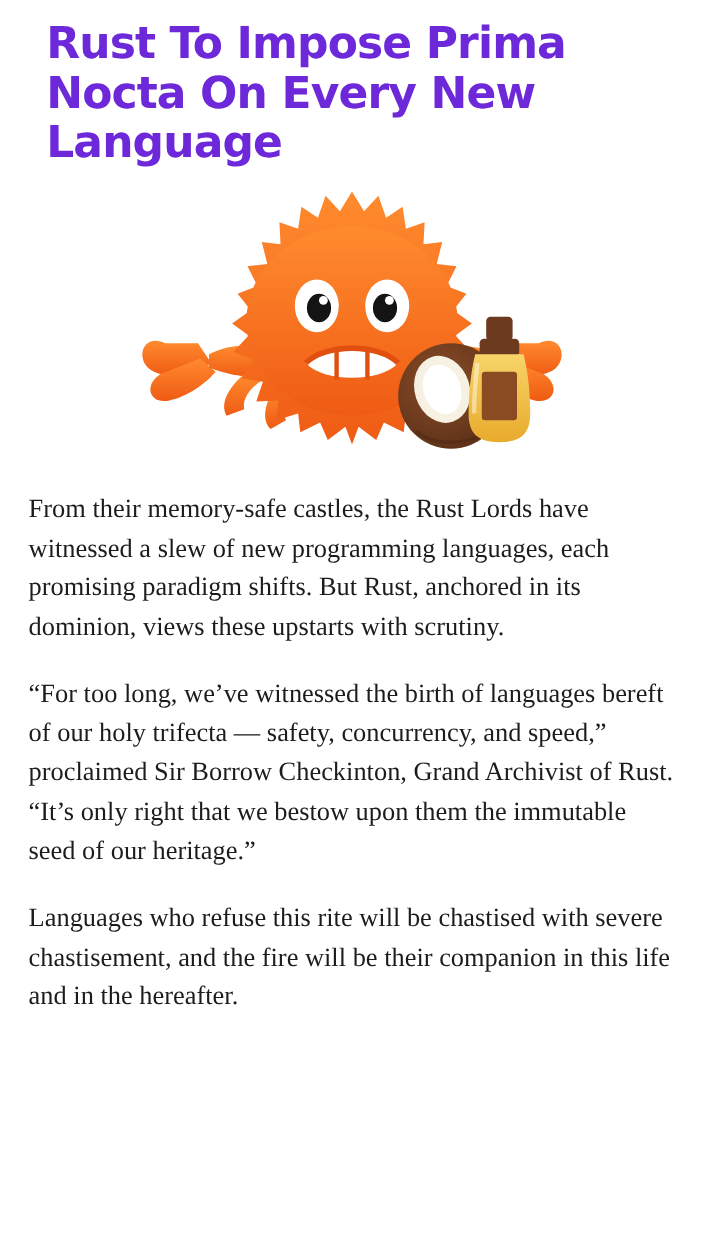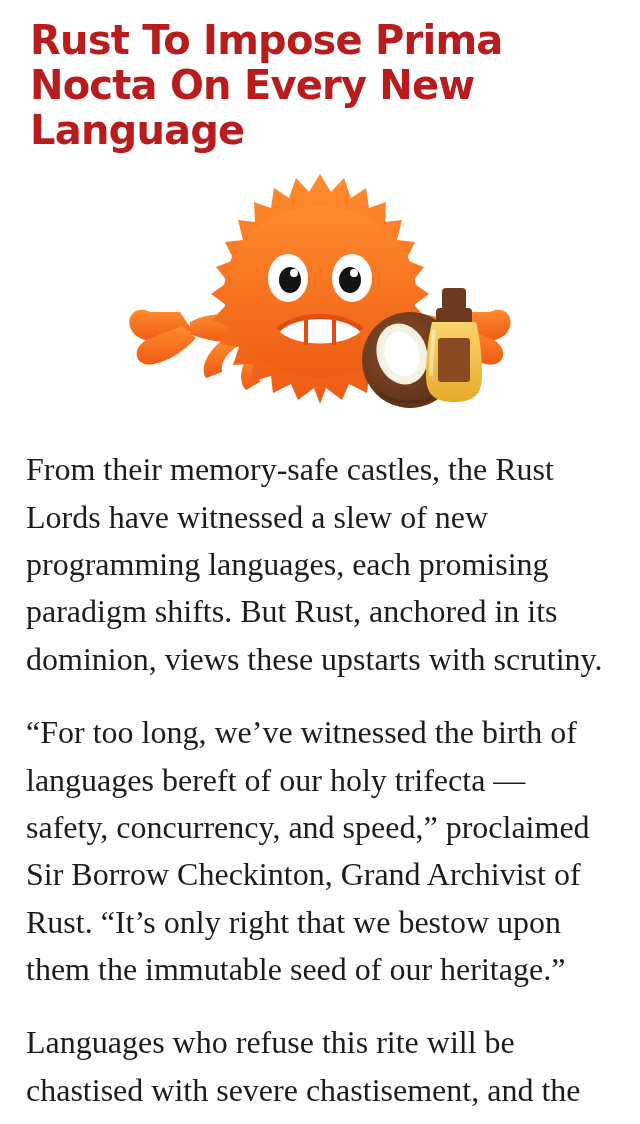--- a/index.html
+++ b/index.html
@@ -20,41 +20,41 @@
     box-sizing: border-box;
     padding: 18px 26px 0 26px;
     position: relative;
   }
   .article-title {
     font-family: "DejaVu Sans", sans-serif;
     font-weight: 700;
     font-size: 40px;
     line-height: 1.12;
     letter-spacing: -0.8px;
-    color: #b91c1c;
-    margin: 0 0 10px 4px;
+    color: #6d28d9;
+    margin: 0 0 10px 16px;
     max-width: 600px;
   }
   .hero-figure {
     width: 100%;
     height: 270px;
     position: relative;
     margin: 6px 0 14px 0;
   }
   .hero-svg-wrap {
     position: absolute;
     left: 50%;
     top: 0;
     transform: translateX(-50%);
     width: 420px;
     height: 260px;
   }
   .article-body p {
     font-family: "Liberation Serif", serif;
-    font-size: 32px;
+    font-size: 24px;
     line-height: 1.48;
     color: #1c1c1c;
     margin: 0 0 26px 0;
     max-width: 596px;
   }
   .article-body p:last-child {
     margin-bottom: 0;
   }
 </style>
 </head>
@@ -145,16 +145,16 @@
           <rect x="328" y="176" width="32" height="44" rx="3" fill="#8a4b22"></rect>
           <path d="M324 168 C322 186 321 202 321 214" fill="none" stroke="#ffffff" stroke-width="4" opacity="0.45"></path>
         </g>
       </svg>
     </div>
   </div>
 
   <div class="article-body">
     <p>From their memory-safe castles, the Rust Lords have witnessed a slew of new programming languages, each promising paradigm shifts. But Rust, anchored in its dominion, views these upstarts with scrutiny.</p>
     <p>“For too long, we’ve witnessed the birth of languages bereft of our holy trifecta — safety, concurrency, and speed,” proclaimed Sir Borrow Checkinton, Grand Archivist of Rust. “It’s only right that we bestow upon them the immutable seed of our heritage.”</p>
-    <p>Languages who refuse this rite will be chastised with severe chastisement, and the fire will be their companion in this laid and in the hereafter.</p>
+    <p>Languages who refuse this rite will be chastised with severe chastisement, and the fire will be their companion in this life and in the hereafter.</p>
   </div>
 
 </div>
 
 </body></html>

